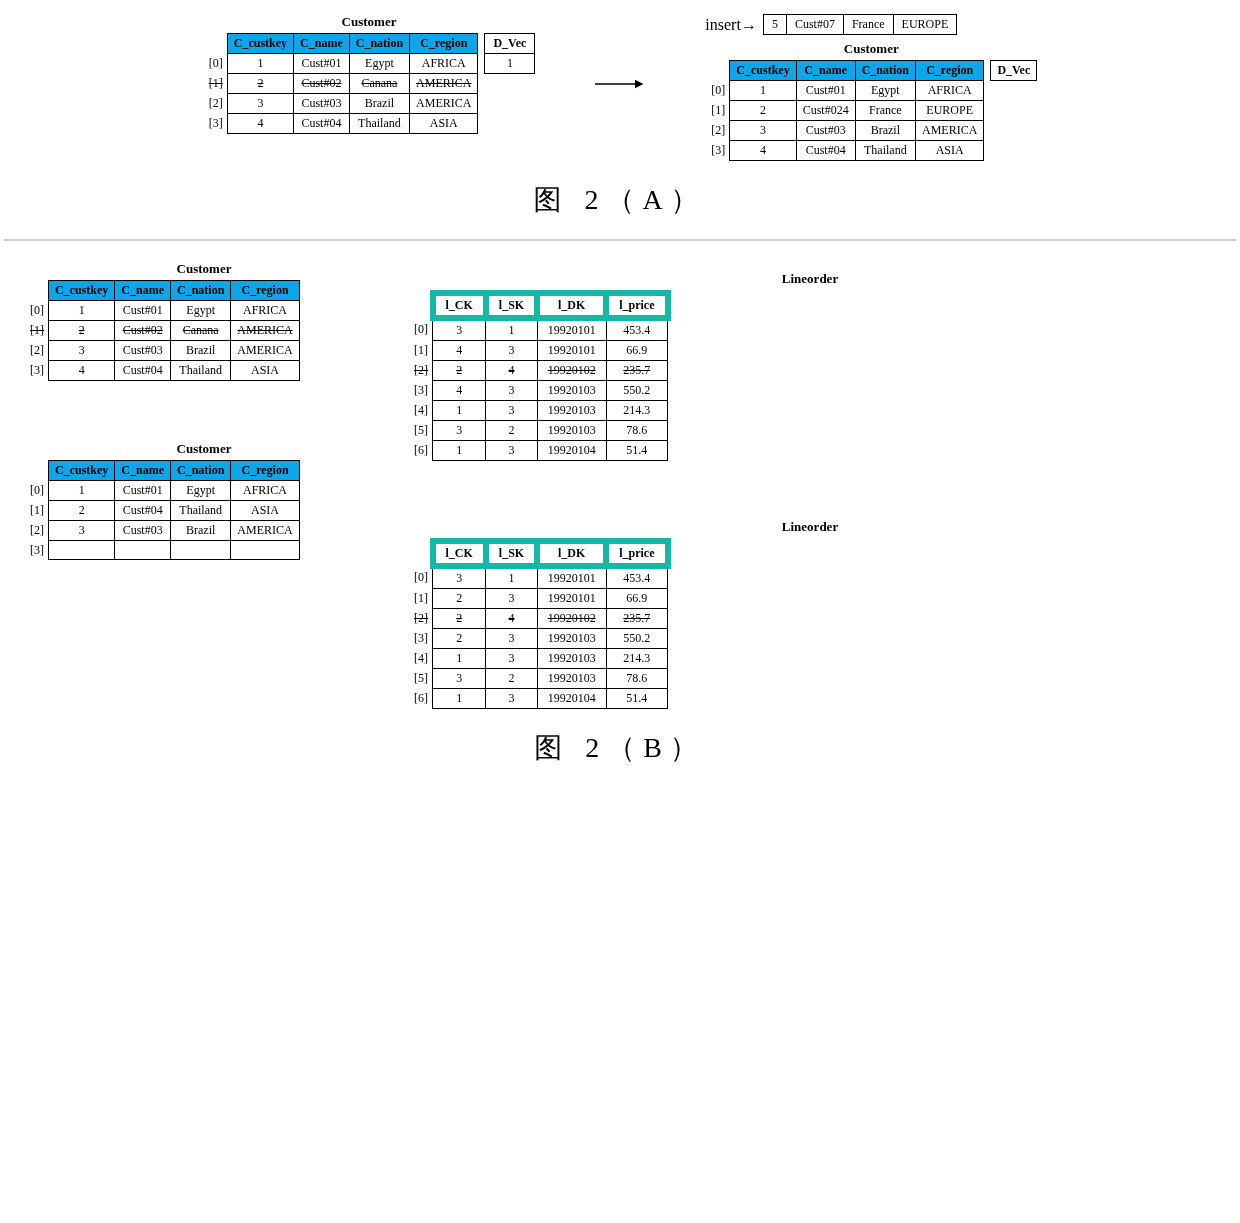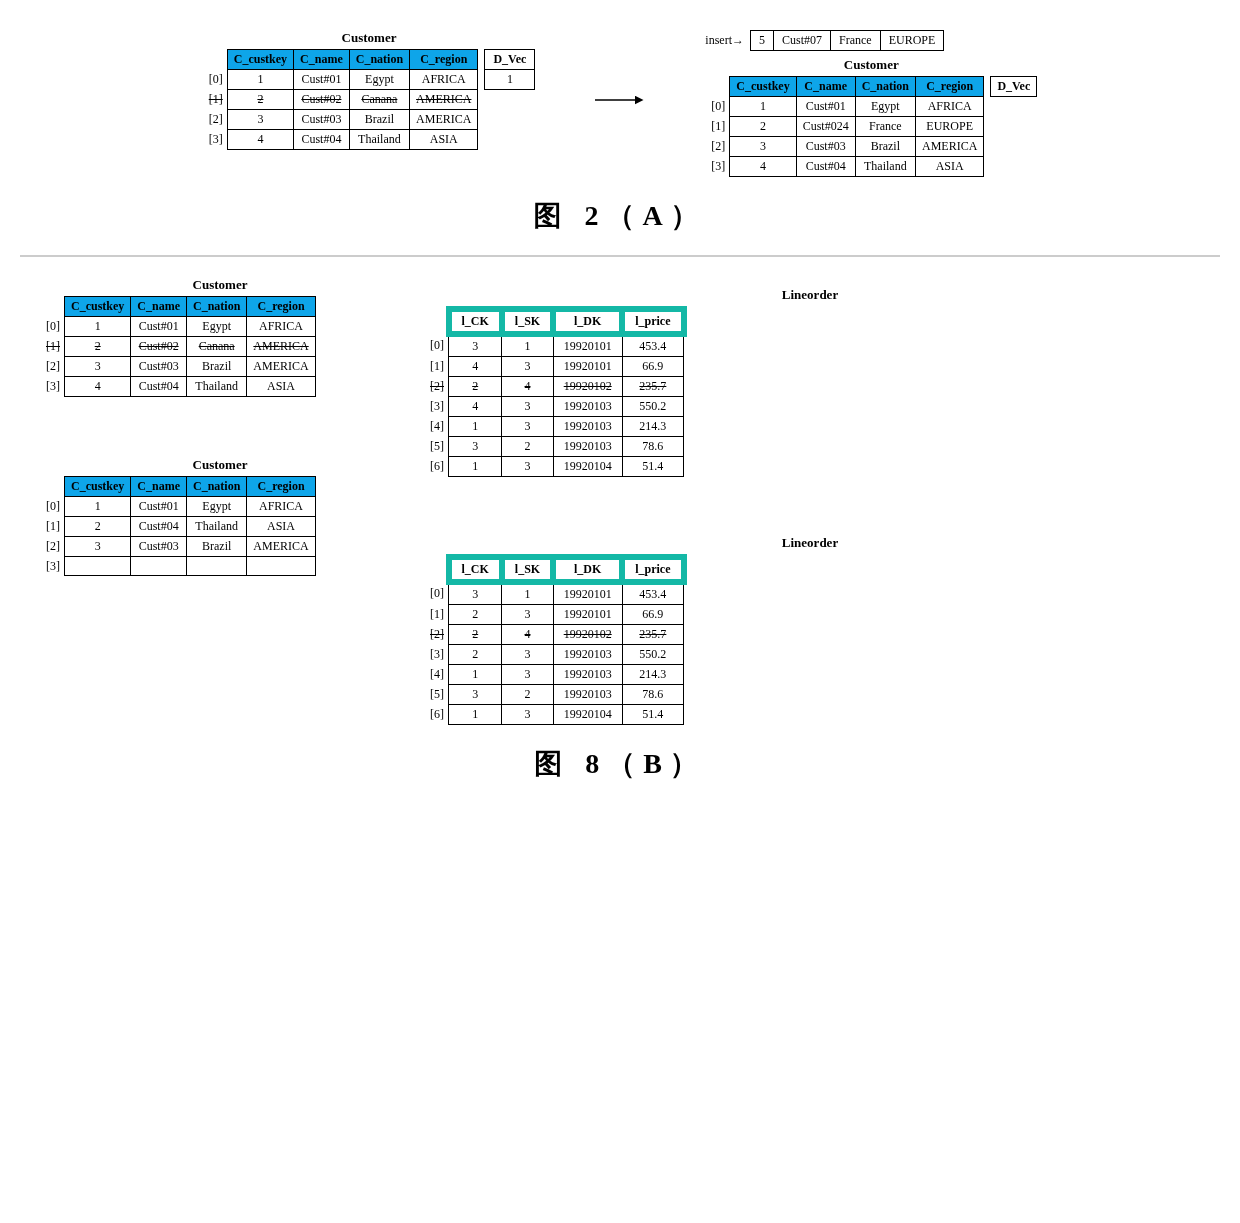--- a/index.html
+++ b/index.html
@@ -7,21 +7,21 @@
       background: #fff;
       font-family: serif;
       font-size: 13px;
       width: 1240px;
       min-height: 1223px;
       position: relative;
     }
 
     .page-wrapper {
       width: 1240px;
-      padding: 20px;
+      padding: 4px;
     }
 
     
     .fig-2a {
       display: flex;
       flex-direction: column;
       align-items: center;
       margin-bottom: 10px;
     }
 
@@ -123,21 +123,21 @@
     }
 
     
     .insert-row-wrapper {
       display: flex;
       align-items: center;
       gap: 6px;
       margin-bottom: 6px;
     }
     .insert-label {
-      font-size: 12px;
+      font-size: 16px;
     }
     .insert-table {
       border-collapse: collapse;
       font-size: 12px;
     }
     .insert-table td {
       border: 1px solid #000;
       padding: 2px 8px;
       text-align: center;
     }
@@ -169,21 +169,21 @@
 
     .lineorder-table .row-idx {
       border: none;
       text-align: right;
       padding-right: 4px;
     }
 
     
     .fig-label {
       font-size: 28px;
-      font-weight: bold;
+      font-weight: normal;
       text-align: center;
       margin: 10px 0;
       letter-spacing: 8px;
     }
 
     
     .section-divider {
       width: 100%;
       border-top: 2px solid #ccc;
       margin: 10px 0;
@@ -584,21 +584,21 @@
                   <td>1</td>
                   <td>3</td>
                   <td>19920104</td>
                   <td>51.4</td>
                 </tr>
               </tbody>
           </table>
         </div>
       </div>
     </div>
-    <div class="fig-label">图    8（B）</div>
+    <div class="fig-label">图    2（B）</div>
   </div>
 
 </div>
 
 <style>
   .tables-section-2a {
     position: relative;
   }
 </style>
 

